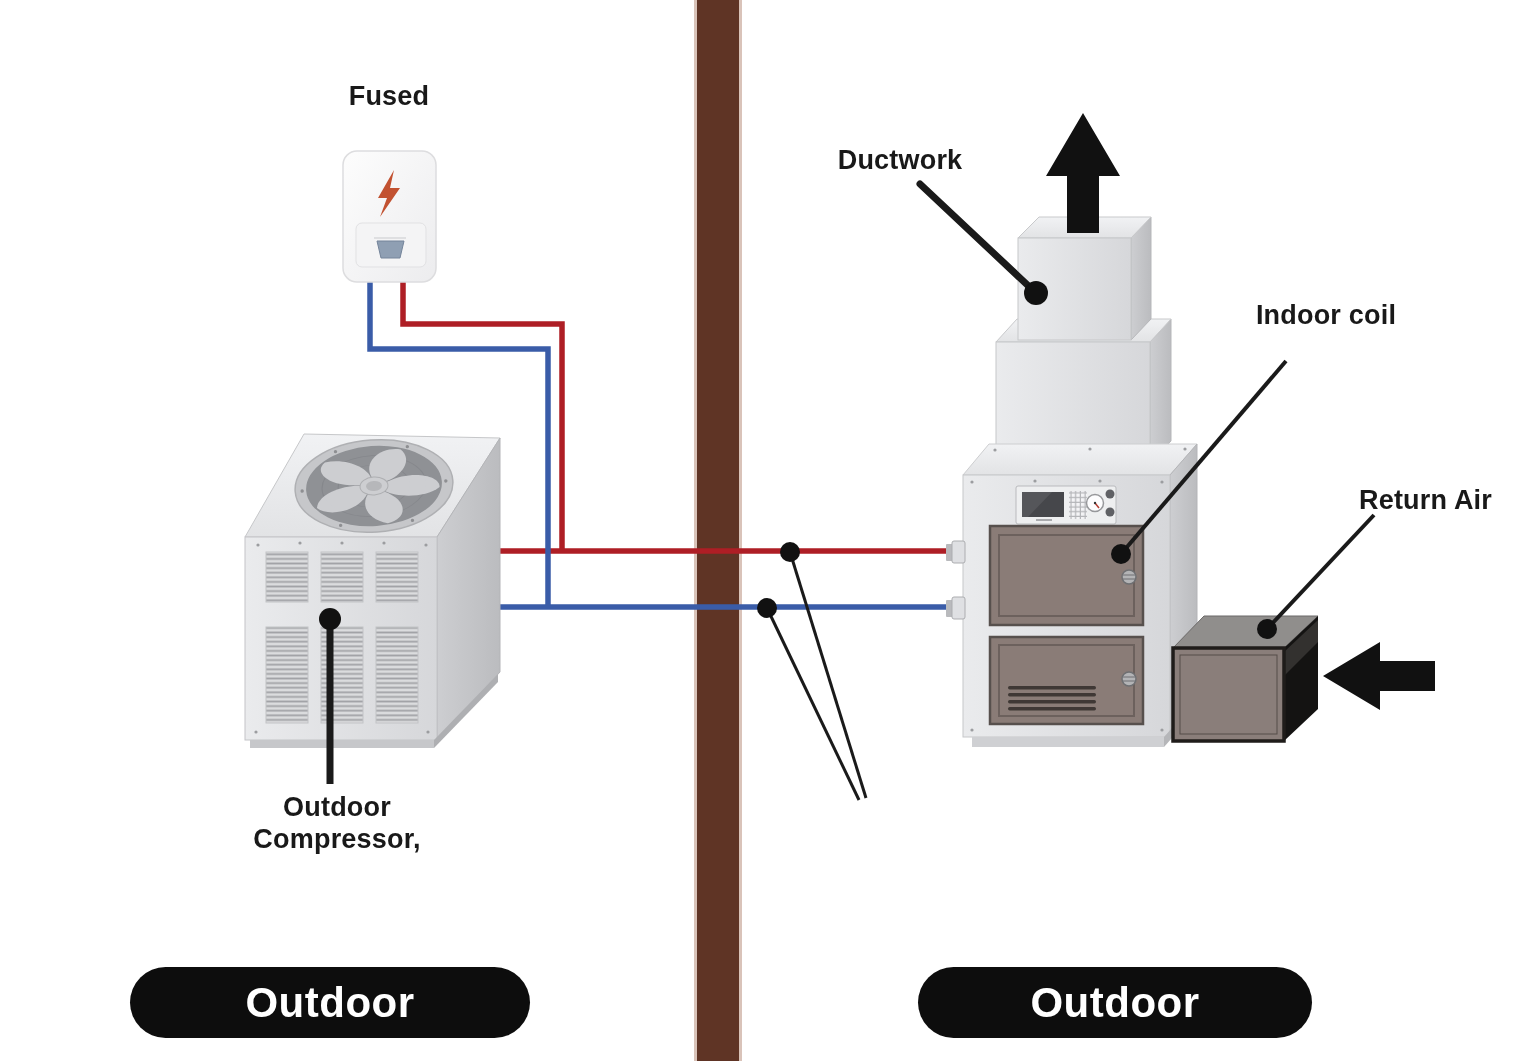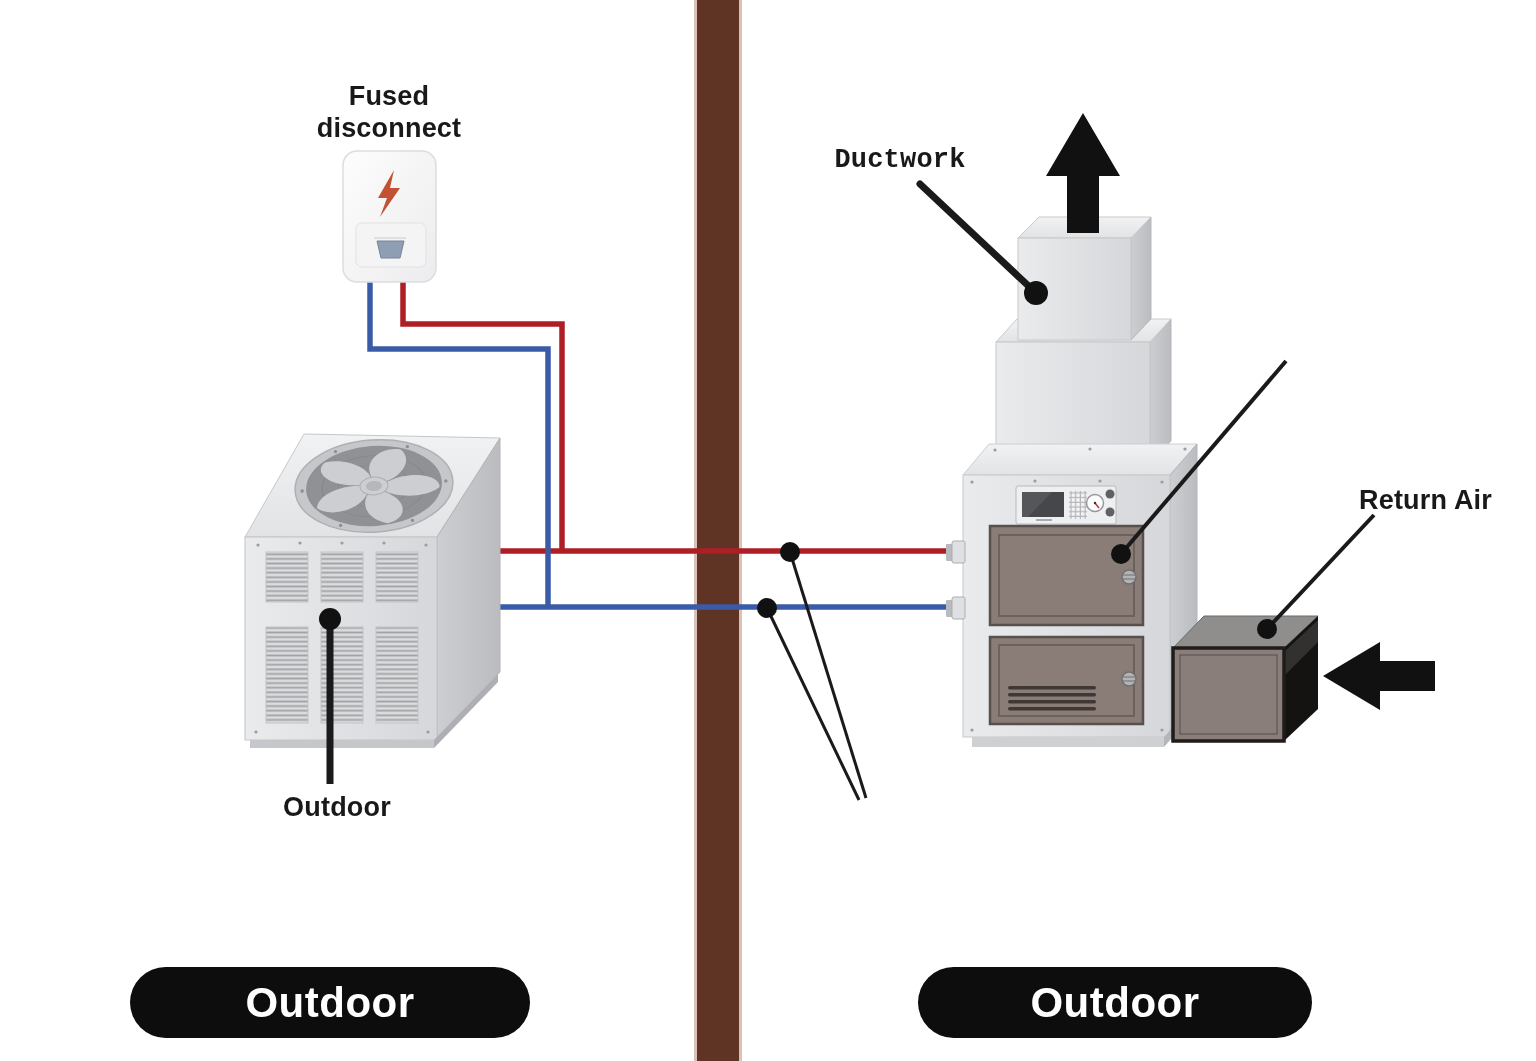--- a/index.html
+++ b/index.html
@@ -227,36 +227,37 @@
       <line x1="790" y1="552" x2="866" y2="798" stroke-width="3"></line>
       <line x1="767" y1="608" x2="859" y2="800" stroke-width="3"></line>
       <circle cx="790" cy="552" r="10" fill="#111" stroke="none"></circle>
       <circle cx="767" cy="608" r="10" fill="#111" stroke="none"></circle>
     </g>
   </g>
 </svg>
 
 <div class="lbl" style="left:259px;top:80px;width:260px;">
   <div>Fused</div>
-  <div>disconnect</div>
-</div>
-
-<div class="lbl" style="left:788px;top:144px;width:224px;font-family:Liberation Mono, monospace;">
+</div>
+
+<div class="lbl" style="left:788px;top:144px;width:224px;">
   <div>Ductwork</div>
 </div>
 
 <div class="lbl" style="left:1214px;top:299px;width:224px;">
+  <div>Indoor coil</div>
 </div>
 
 <div class="lbl" style="left:1268px;top:484px;width:224px;text-align:right;">
   <div>Return Air</div>
 </div>
 
 <div class="lbl" style="left:206px;top:791px;width:262px;">
   <div>Outdoor</div>
+  <div>Compressor,</div>
 </div>
 
 <div class="lbl" style="left:732px;top:807px;width:282px;">
 </div>
 
 <div class="pill" style="left:130px;top:967px;width:400px;">
   <span>Outdoor</span>
 </div>
 <div class="pill" style="left:918px;top:967px;width:394px;">
   <span>Outdoor</span>

